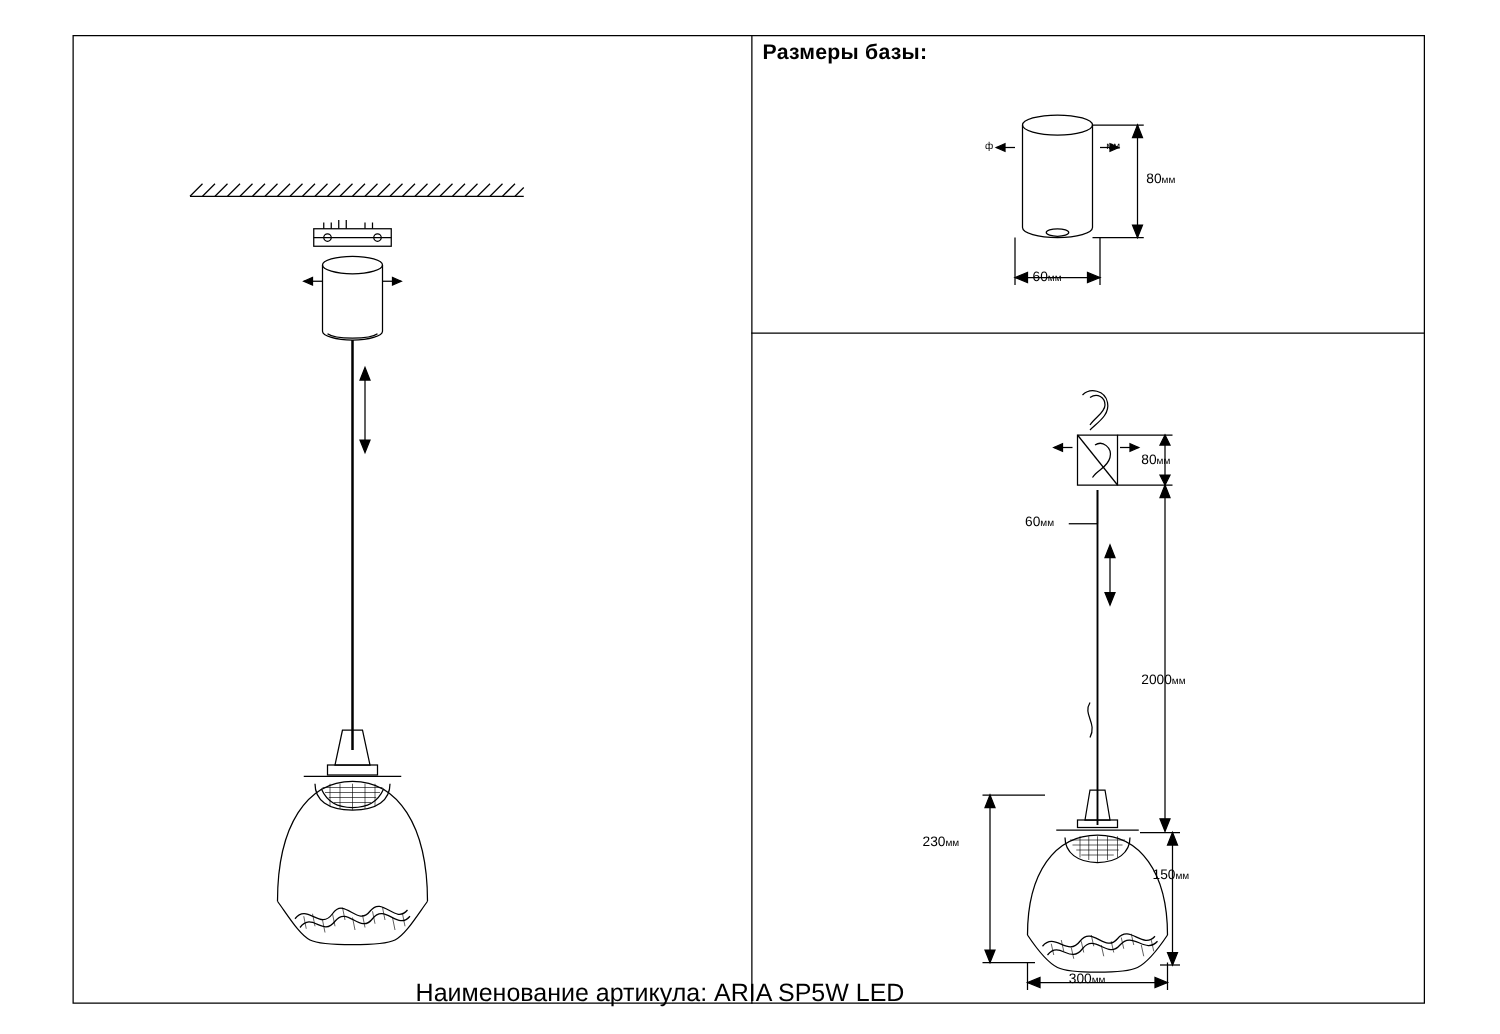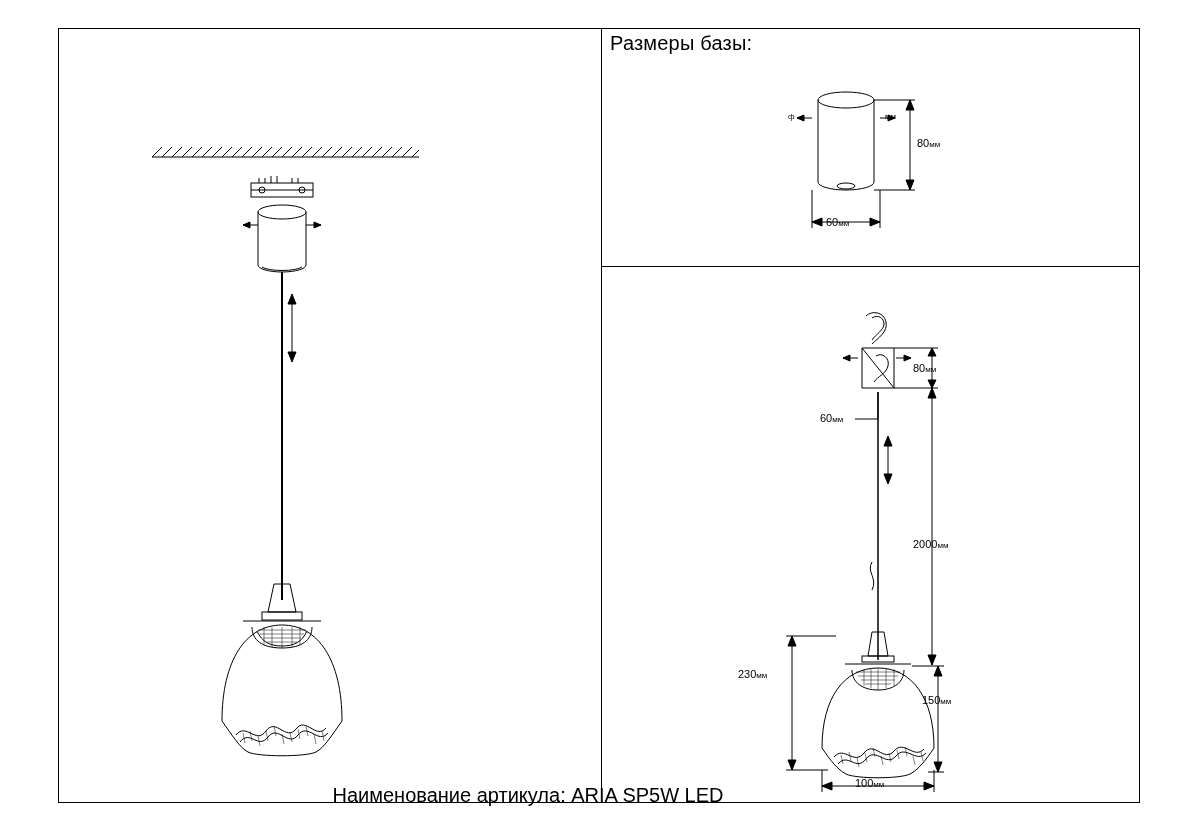--- a/index.html
+++ b/index.html
@@ -43,22 +43,22 @@
   .h-divider {
     position: absolute;
     left: 601px;
     top: 266px;
     width: 539px;
     height: 1px;
     background: #000;
   }
   .panel-title {
     position: absolute;
-    font-weight: normal;
-    font-size: 20px;
+    font-weight: bold;
+    font-size: 17px;
     letter-spacing: 0.2px;
     white-space: nowrap;
   }
   #base-title { left: 610px; top: 32px; }
   #overall-title { left: 610px; top: 276px; }
 
   .caption {
     position: absolute;
     left: 0;
     top: 784px;
@@ -347,16 +347,16 @@
   <div class="dim-label" style="left:917px; top:137px;"><span>80</span><span class="unit">мм</span></div>
   <div class="dim-label" style="left:826px; top:216px;"><span>60</span><span class="unit">мм</span></div>
   <div class="tiny-label" style="left:788px; top:112px;">ф</div>
   <div class="tiny-label" style="left:885px; top:112px;">мм</div>
 
   <div class="dim-label" style="left:913px; top:362px;"><span>80</span><span class="unit">мм</span></div>
   <div class="dim-label" style="left:820px; top:412px;"><span>60</span><span class="unit">мм</span></div>
   <div class="dim-label" style="left:913px; top:538px;text-align:right;"><span>2000</span><span class="unit">мм</span></div>
   <div class="dim-label" style="left:738px; top:668px;"><span>230</span><span class="unit">мм</span></div>
   <div class="dim-label" style="left:922px; top:694px;"><span>150</span><span class="unit">мм</span></div>
-  <div class="dim-label" style="left:855px; top:777px;"><span>100</span><span class="unit">мм</span></div>
+  <div class="dim-label" style="left:855px; top:777px;"><span>300</span><span class="unit">мм</span></div>
 
   <div class="caption">Наименование артикула: ARIA SP5W LED</div>
 </div>
 
 </body></html>

